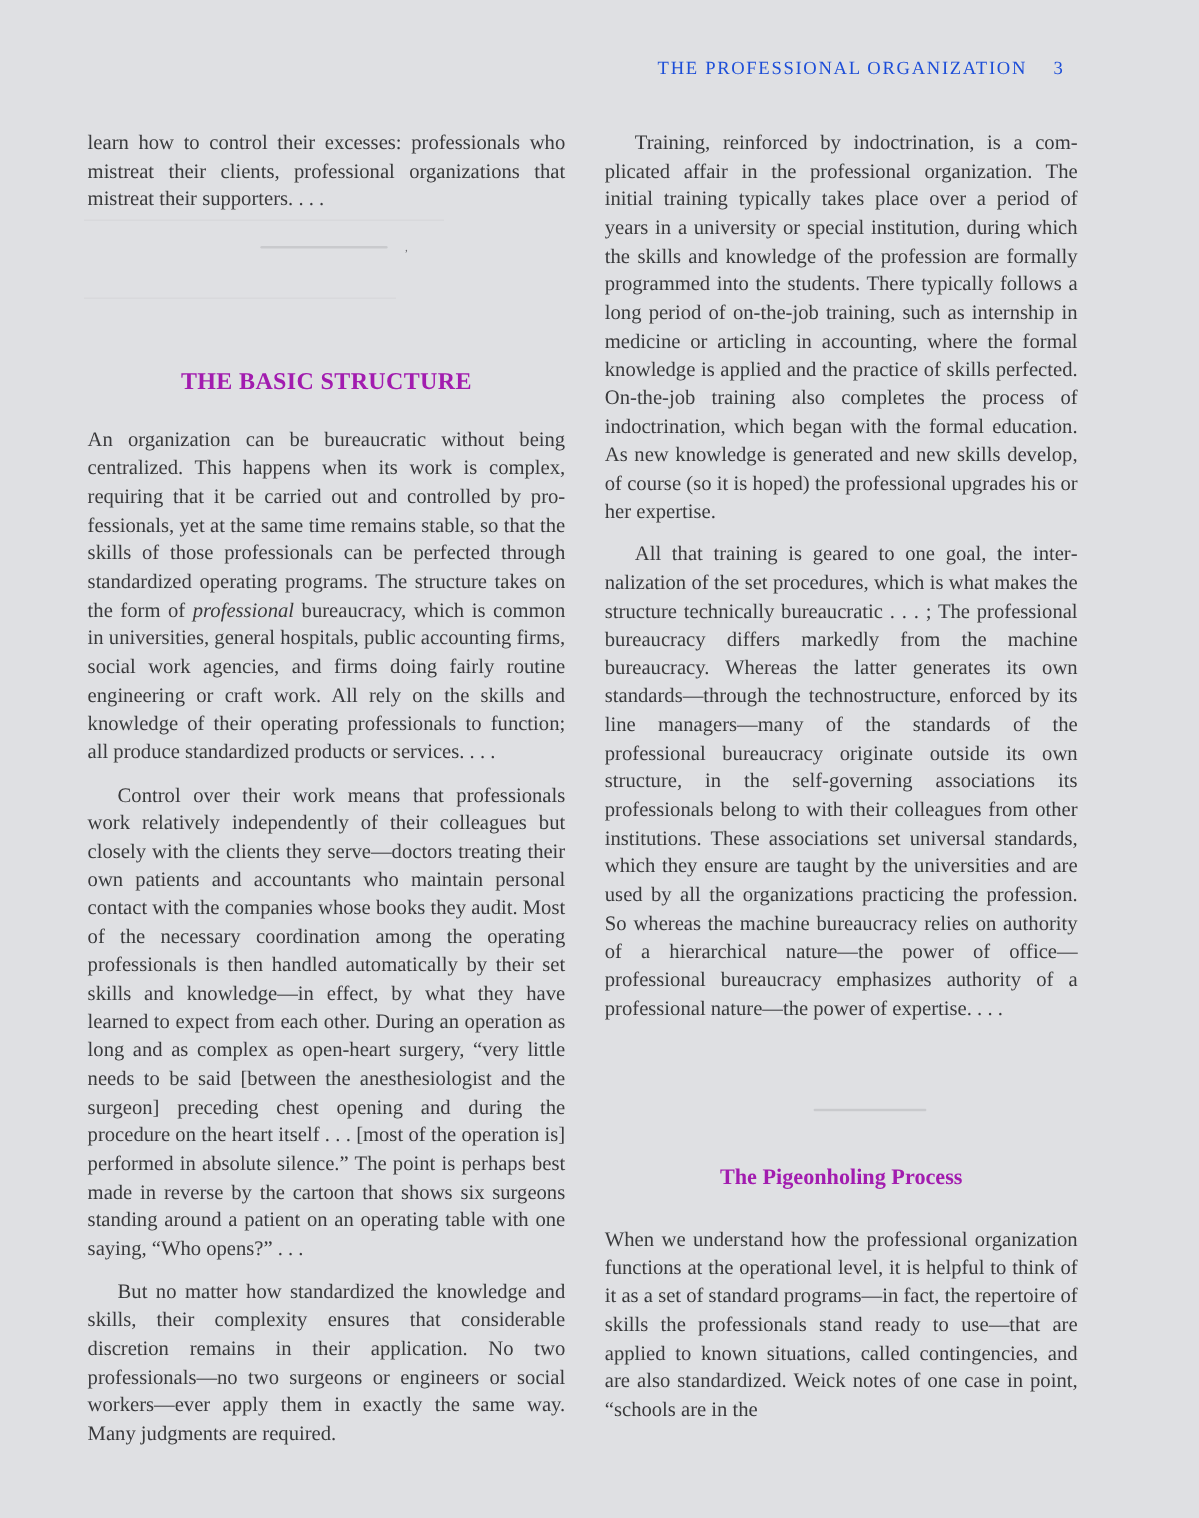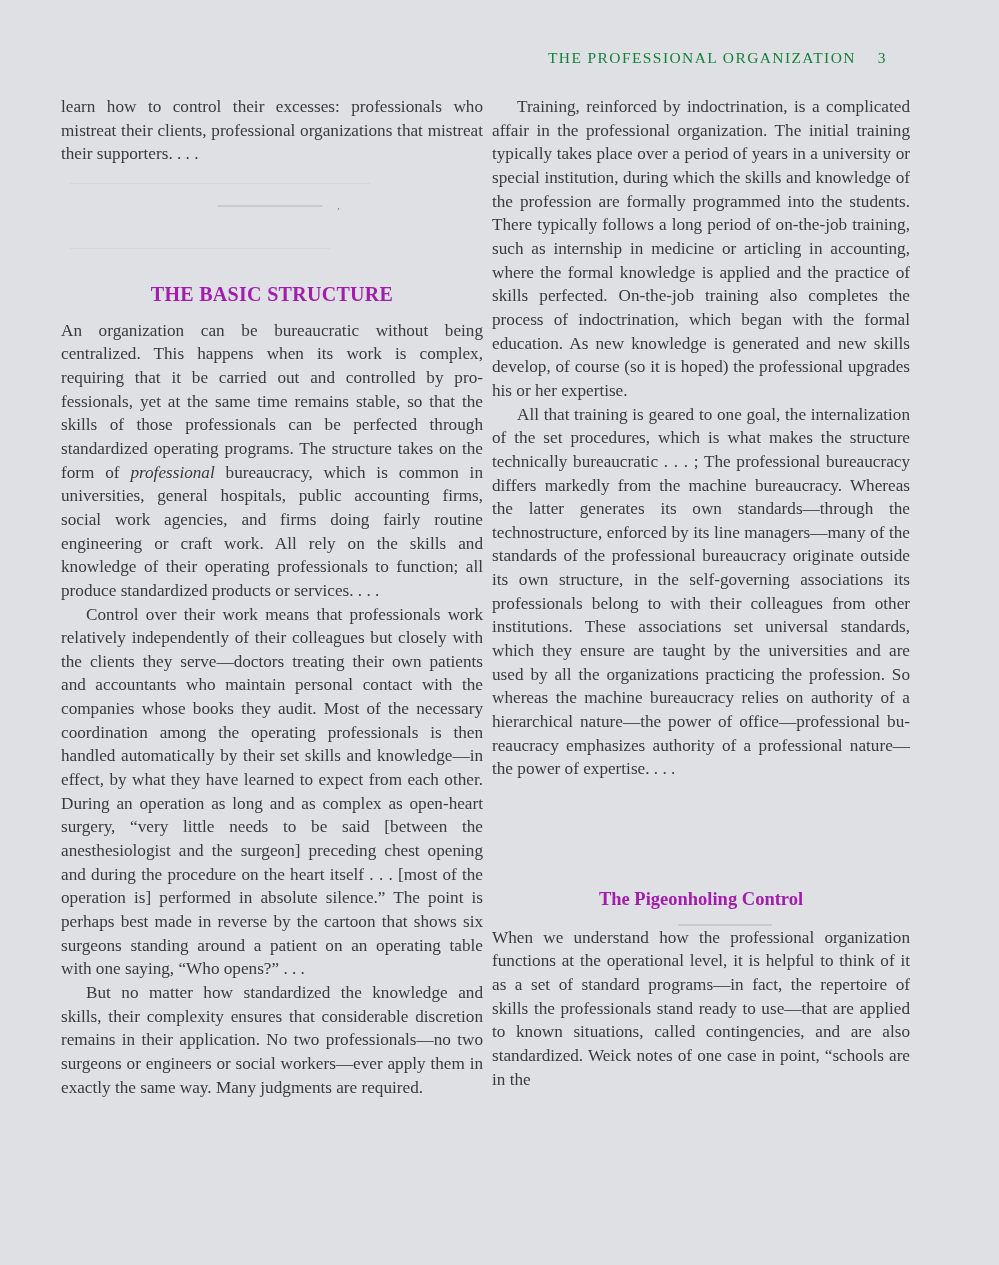--- a/index.html
+++ b/index.html
@@ -15,21 +15,21 @@
       font-family: "Liberation Serif", "DejaVu Serif", serif;
       color: #3a3a3c;
     }
     .running-head {
       position: absolute;
       top: 49px;
       left: 548px;
       width: 390px;
       font-size: 15.5px;
       letter-spacing: 1.4px;
-      color: #15803d;
+      color: #1d4ed8;
       white-space: nowrap;
     }
     .running-head .page-num {
       margin-left: 22px;
     }
     .col {
       position: absolute;
       width: 422px;
       font-size: 17.2px;
       line-height: 23.65px;
@@ -39,21 +39,21 @@
     .col-left {
       left: 61px;
       top: 95px;
     }
     .col-right {
       left: 492px;
       top: 95px;
       width: 418px;
     }
     .col p {
-      margin: 0;
+      margin: 12px;
     }
     .col p.indent {
       text-indent: 25px;
     }
     .heading {
       text-align: center;
       font-weight: bold;
       color: #a21caf;
       margin: 0;
     }
@@ -126,20 +126,20 @@
   <p class="indent">Control over their work means that professionals work relatively independently of their colleagues but closely with the clients they serve—doctors treating their own patients and accountants who maintain personal contact with the companies whose books they audit. Most of the necessary coordination among the operating professionals is then handled automatically by their set skills and knowledge—in effect, by what they have learned to expect from each other. During an operation as long and as com­plex as open-heart surgery, “very little needs to be said [between the anesthesiologist and the surgeon] preceding chest opening and during the procedure on the heart itself . . . [most of the operation is] per­formed in absolute silence.” The point is perhaps best made in reverse by the cartoon that shows six surgeons standing around a patient on an operating table with one saying, “Who opens?” . . .</p>
   <p class="indent">But no matter how standardized the knowledge and skills, their complexity ensures that consider­able discretion remains in their application. No two professionals—no two surgeons or engineers or social workers—ever apply them in exactly the same way. Many judgments are required.</p>
 </div>
 
 <div class="col col-right">
   <p class="indent">Training, reinforced by indoctrination, is a com­plicated affair in the professional organization. The initial training typically takes place over a period of years in a university or special institution, during which the skills and knowledge of the profession are formally programmed into the students. There typi­cally follows a long period of on-the-job training, such as internship in medicine or articling in ac­counting, where the formal knowledge is applied and the practice of skills perfected. On-the-job training also completes the process of indoctrina­tion, which began with the formal education. As new knowledge is generated and new skills develop, of course (so it is hoped) the professional upgrades his or her expertise.</p>
   <p class="indent">All that training is geared to one goal, the inter­nalization of the set procedures, which is what makes the structure technically bureaucratic . . . ; The professional bureaucracy differs markedly from the machine bureaucracy. Whereas the latter gener­ates its own standards—through the technostruc­ture, enforced by its line managers—many of the standards of the professional bureaucracy originate outside its own structure, in the self-governing as­sociations its professionals belong to with their col­leagues from other institutions. These associations set universal standards, which they ensure are taught by the universities and are used by all the organiza­tions practicing the profession. So whereas the ma­chine bureaucracy relies on authority of a hierarchical nature—the power of office—professional bu­reaucracy emphasizes authority of a professional nature—the power of expertise. . . .</p>
 
   <div style="height:107px;"></div>
 
-  <h3 class="heading h-sub">The Pigeonholing Control</h3>
+  <h3 class="heading h-sub">The Pigeonholing Process</h3>
 
   <div style="height:14px;"></div>
 
   <p>When we understand how the professional organiza­tion functions at the operational level, it is helpful to think of it as a set of standard programs—in fact, the repertoire of skills the professionals stand ready to use—that are applied to known situations, called contingencies, and are also standardized. Weick notes of one case in point, “schools are in the</p>
 </div>
 
 <div class="divider divider-right"></div>
 
 </body></html>

